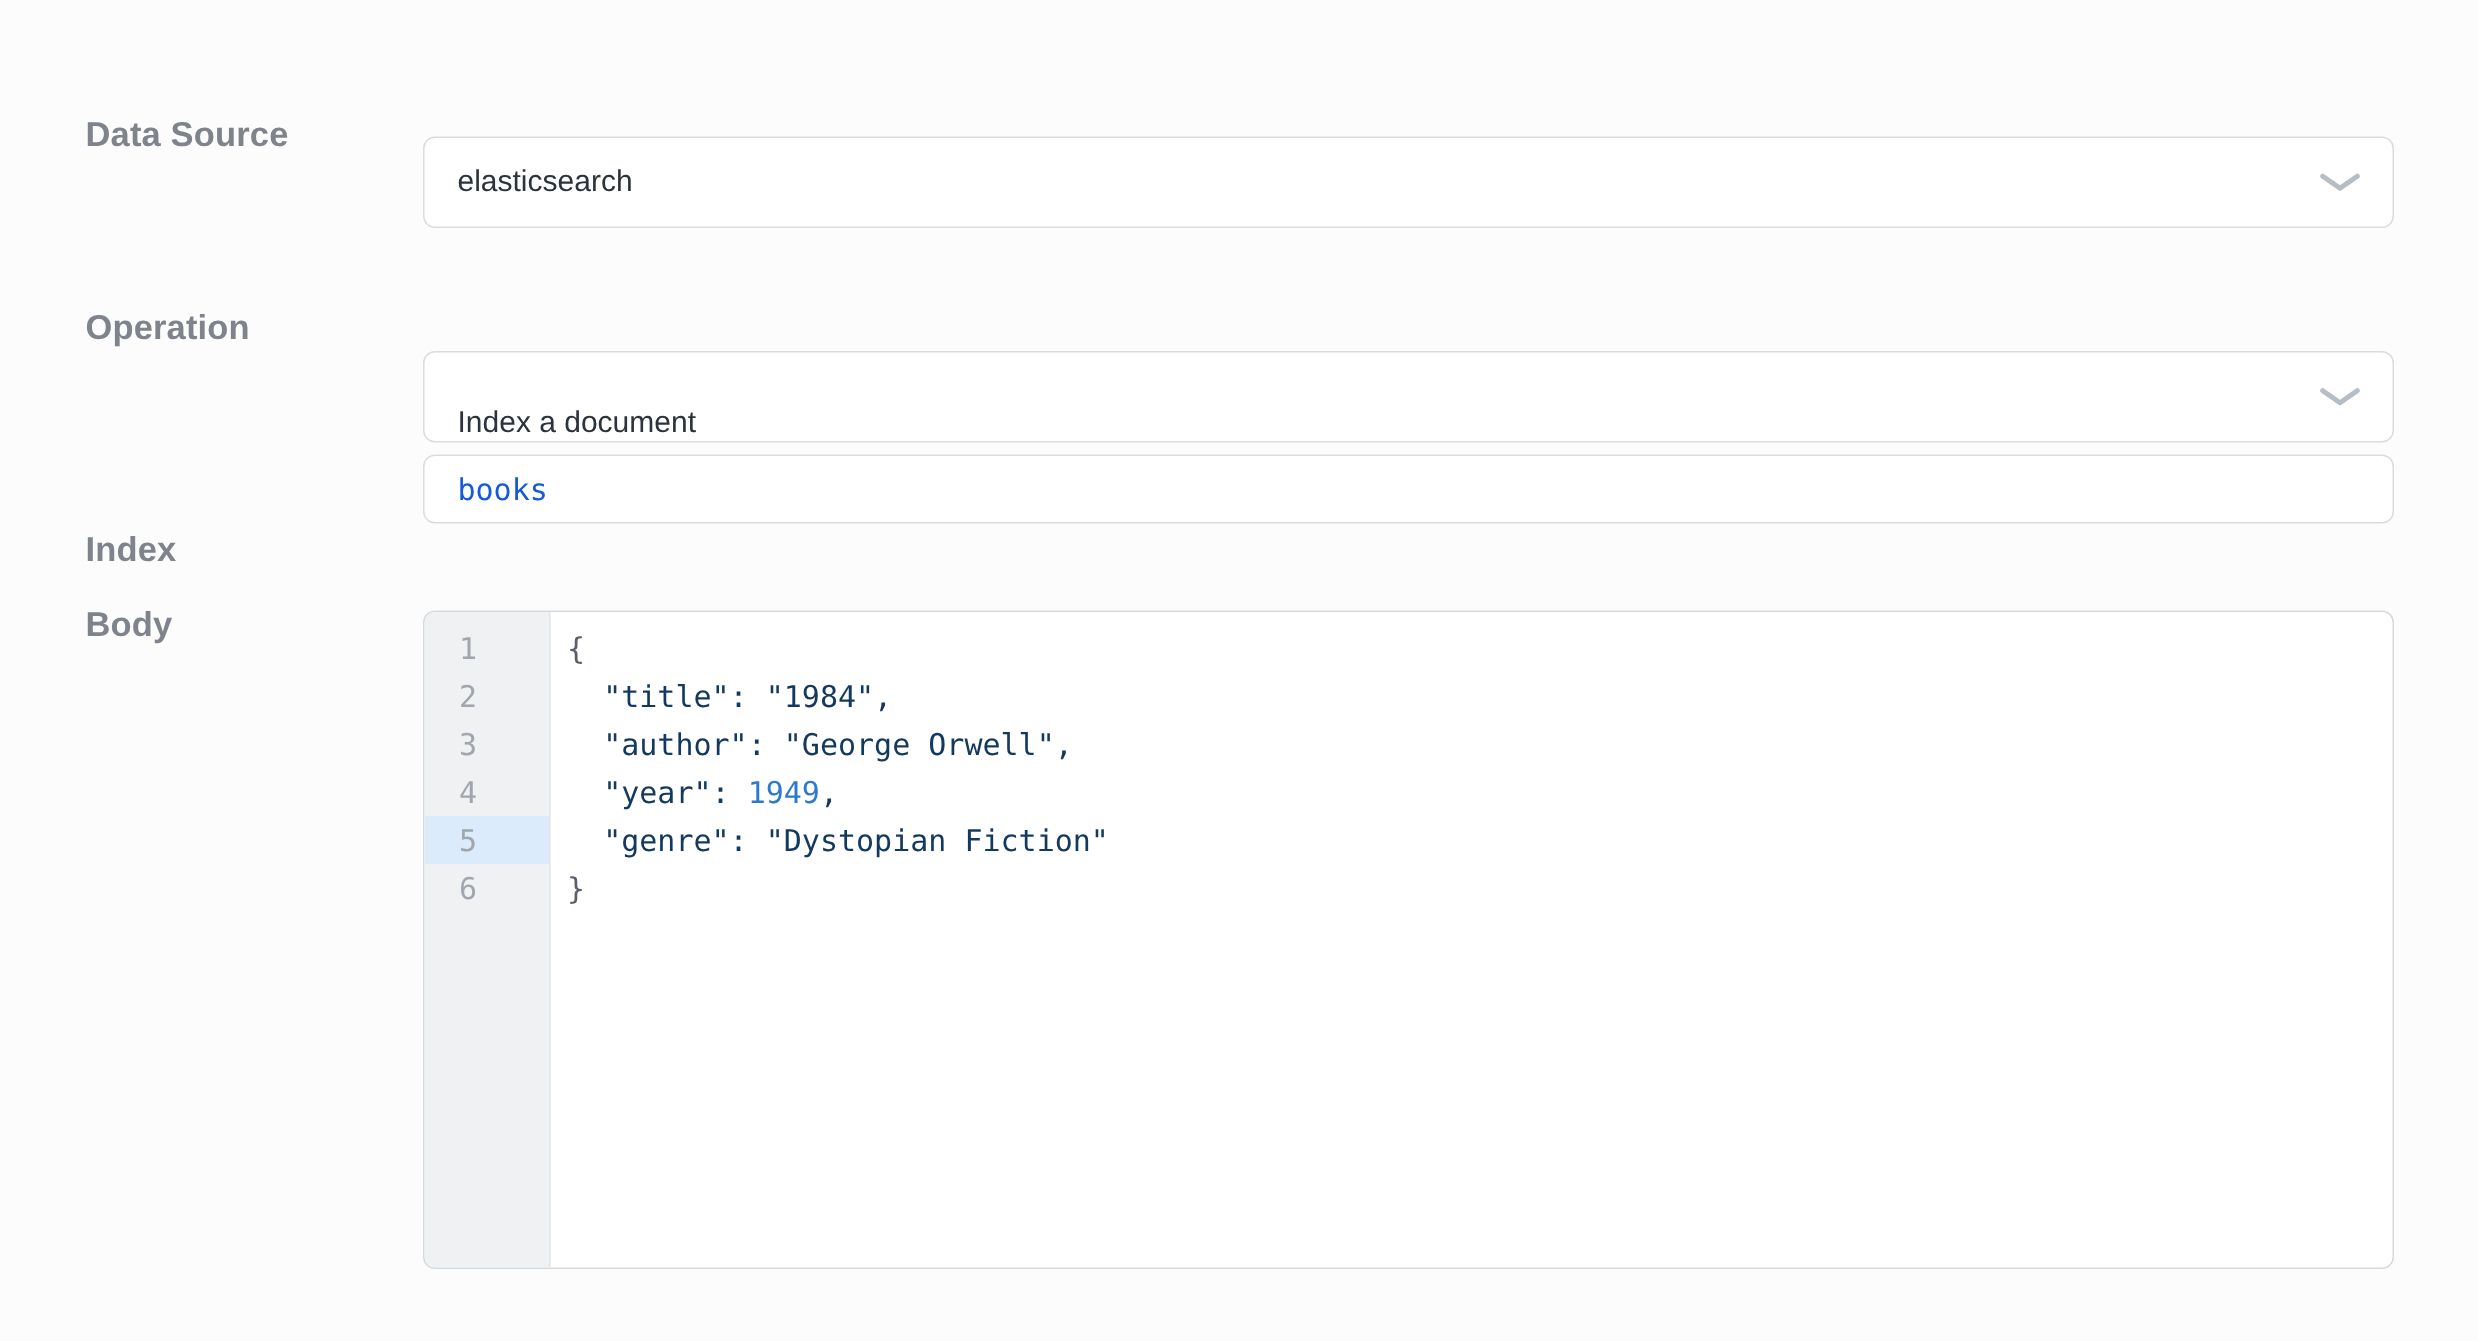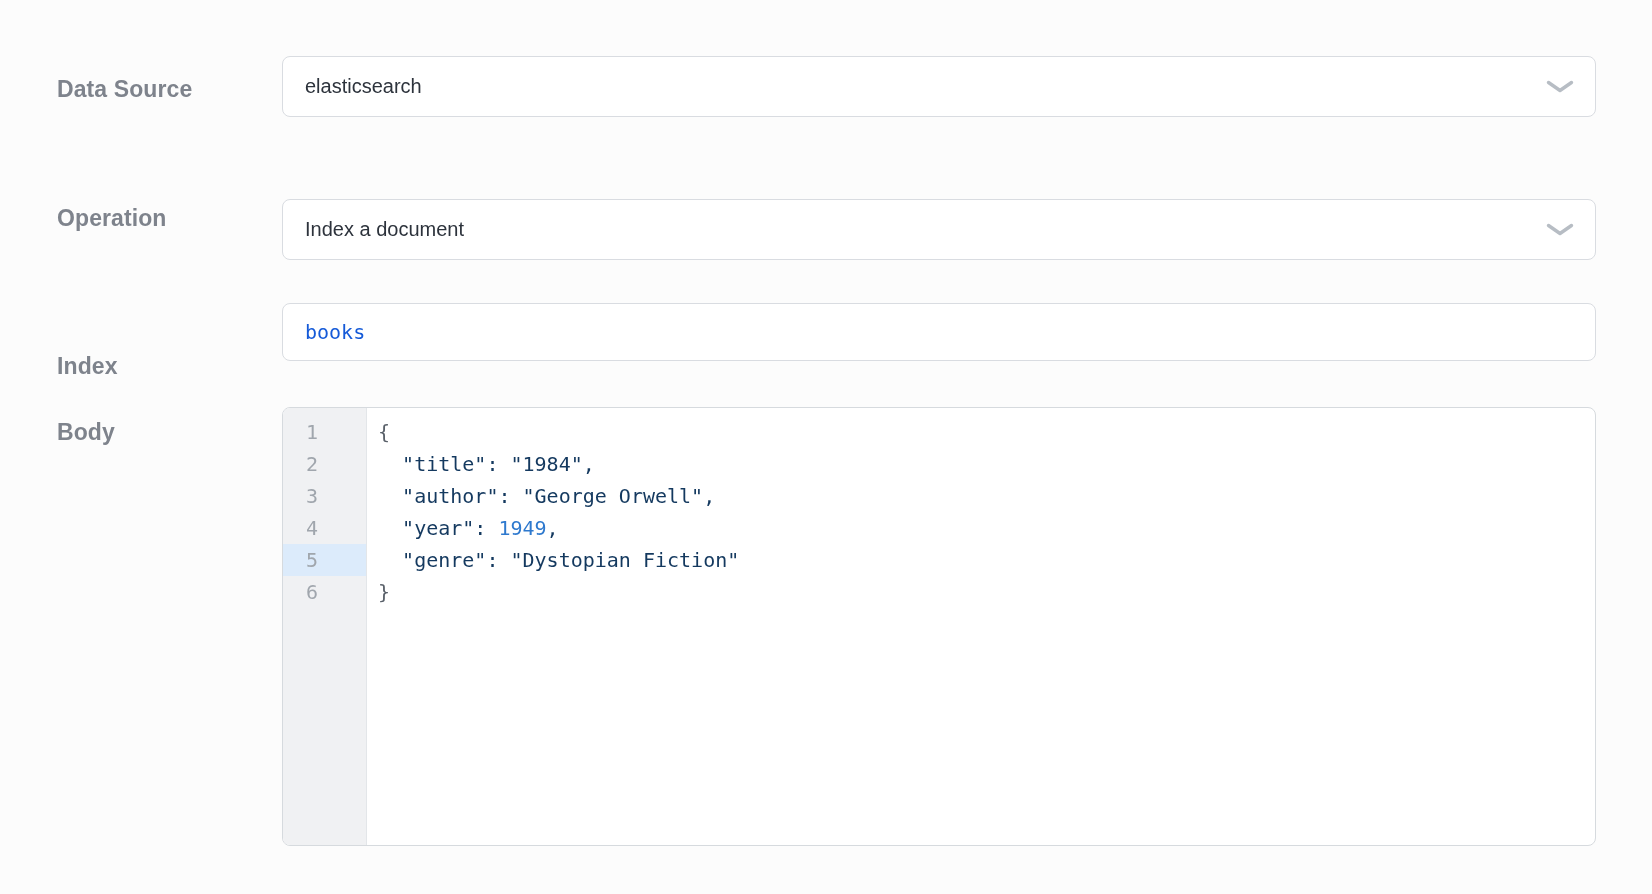--- a/index.html
+++ b/index.html
@@ -31,20 +31,21 @@
     letter-spacing:.1px;
     white-space:nowrap;
   }
   .control{
     position:absolute;
     left:282px;
     width:1314px;
     background:#ffffff;
     border:1px solid #d9dce1;
     border-radius:8px;
+    margin-top:35px;
   }
   .select{
     display:flex;
     align-items:center;
     cursor:pointer;
   }
   .select-value{
     padding-left:22px;
     font-size:20px;
     color:#2d333c;
@@ -62,21 +63,21 @@
     display:block;
     font-family:"DejaVu Sans Mono","Liberation Mono",monospace;
     font-size:20px;
     color:var(--accent-blue);
     padding:0 0 0 22px;
     border:1px solid #d9dce1;
     border-radius:8px;
     background:#ffffff;
     outline:none;
     width:1314px;
-    height:58px;
+    height:46px;
   }
   .editor{
     position:absolute;
     left:282px;
     top:407px;
     width:1314px;
     height:439px;
     background:#ffffff;
     border:1px solid #d6dade;
     border-radius:8px;
@@ -129,33 +130,33 @@
   <div class="control select" style="top:56px;height:61px;">
     <span class="select-value">elasticsearch</span>
     <span class="chevron">
       <svg width="28" height="14" viewBox="0 0 28 14">
         <path d="M2.5 2.5 L14 10.5 L25.5 2.5" fill="none" stroke="#b7bdc4" stroke-width="3.4" stroke-linecap="round" stroke-linejoin="round"></path>
       </svg>
     </span>
   </div>
 
   <span class="field-label" style="top:207px;">Operation</span>
-  <div class="control select" style="top:199px;height:61px;">
+  <div class="control select" style="top:199px;height:61px;align-items:flex-end;">
     <span class="select-value">Index a document</span>
     <span class="chevron">
       <svg width="28" height="14" viewBox="0 0 28 14">
         <path d="M2.5 2.5 L14 10.5 L25.5 2.5" fill="none" stroke="#b7bdc4" stroke-width="3.4" stroke-linecap="round" stroke-linejoin="round"></path>
       </svg>
     </span>
   </div>
 
   <span class="field-label" style="top:311px;margin-top:44px;">Index</span>
   <input class="text-input" style="position: absolute; left: 282px; top: 303px;" spellcheck="false" value="books">
 
-  <span class="field-label" style="top:421px;">Body</span>
+  <span class="field-label" style="top:405px;">Body</span>
   <div class="editor">
     <div class="gutter">
         <div class="ln">1</div>
         <div class="ln">2</div>
         <div class="ln">3</div>
         <div class="ln">4</div>
         <div class="ln active">5</div>
         <div class="ln">6</div>
       </div>
     <div class="code"><div class="code-line"><span class="tk-brace">{</span></div><div class="code-line"><span class="tk-ws">  </span><span class="tk-string">"title"</span><span class="tk-punct">: </span><span class="tk-string">"1984"</span><span class="tk-punct">,</span></div><div class="code-line"><span class="tk-ws">  </span><span class="tk-string">"author"</span><span class="tk-punct">: </span><span class="tk-string">"George Orwell"</span><span class="tk-punct">,</span></div><div class="code-line"><span class="tk-ws">  </span><span class="tk-string">"year"</span><span class="tk-punct">: </span><span class="tk-number">1949</span><span class="tk-punct">,</span></div><div class="code-line"><span class="tk-ws">  </span><span class="tk-string">"genre"</span><span class="tk-punct">: </span><span class="tk-string">"Dystopian Fiction"</span></div><div class="code-line"><span class="tk-brace">}</span></div></div>

